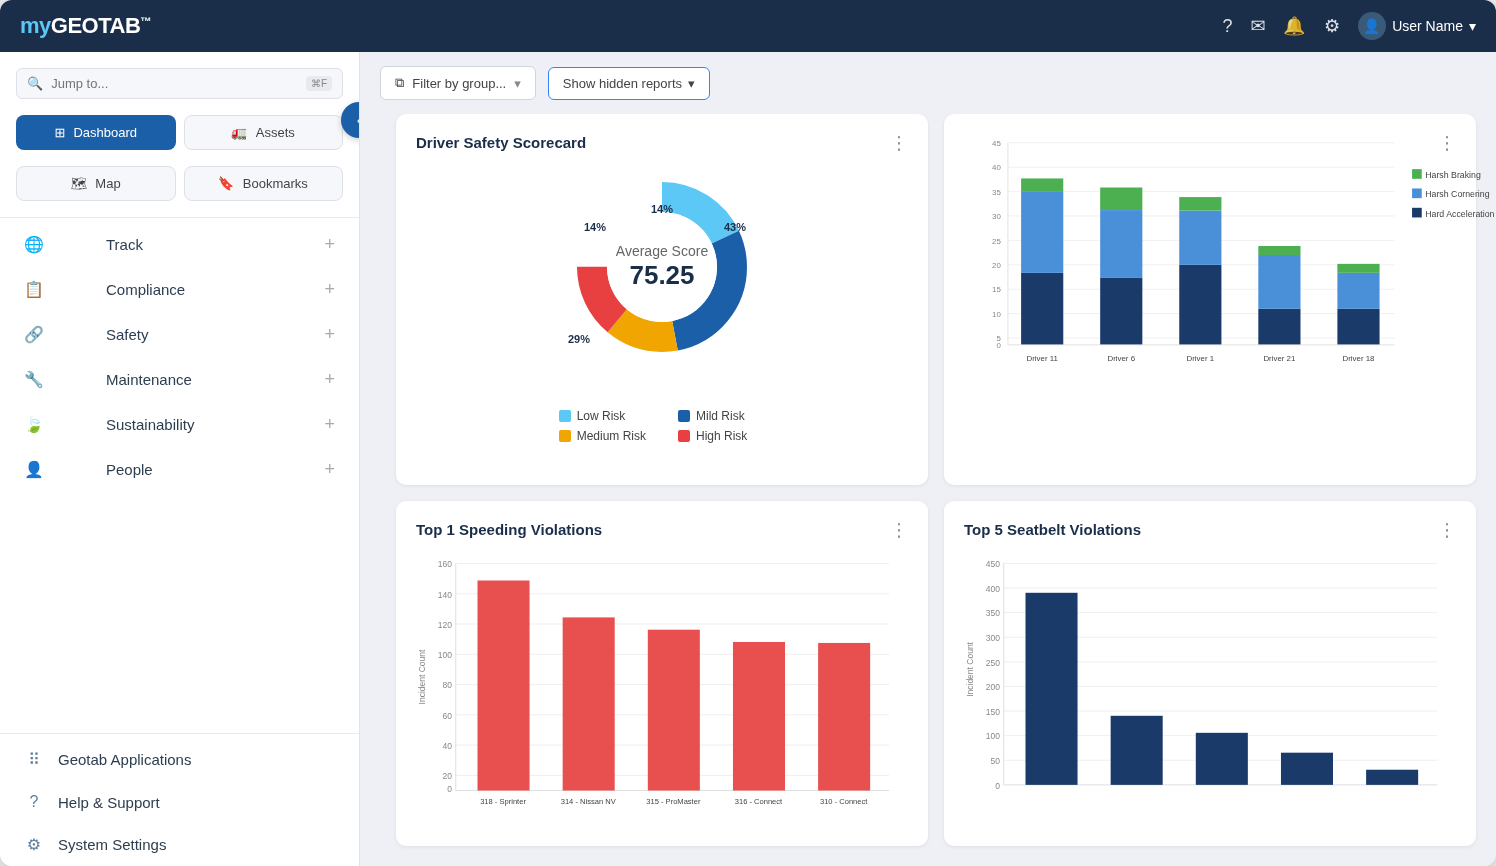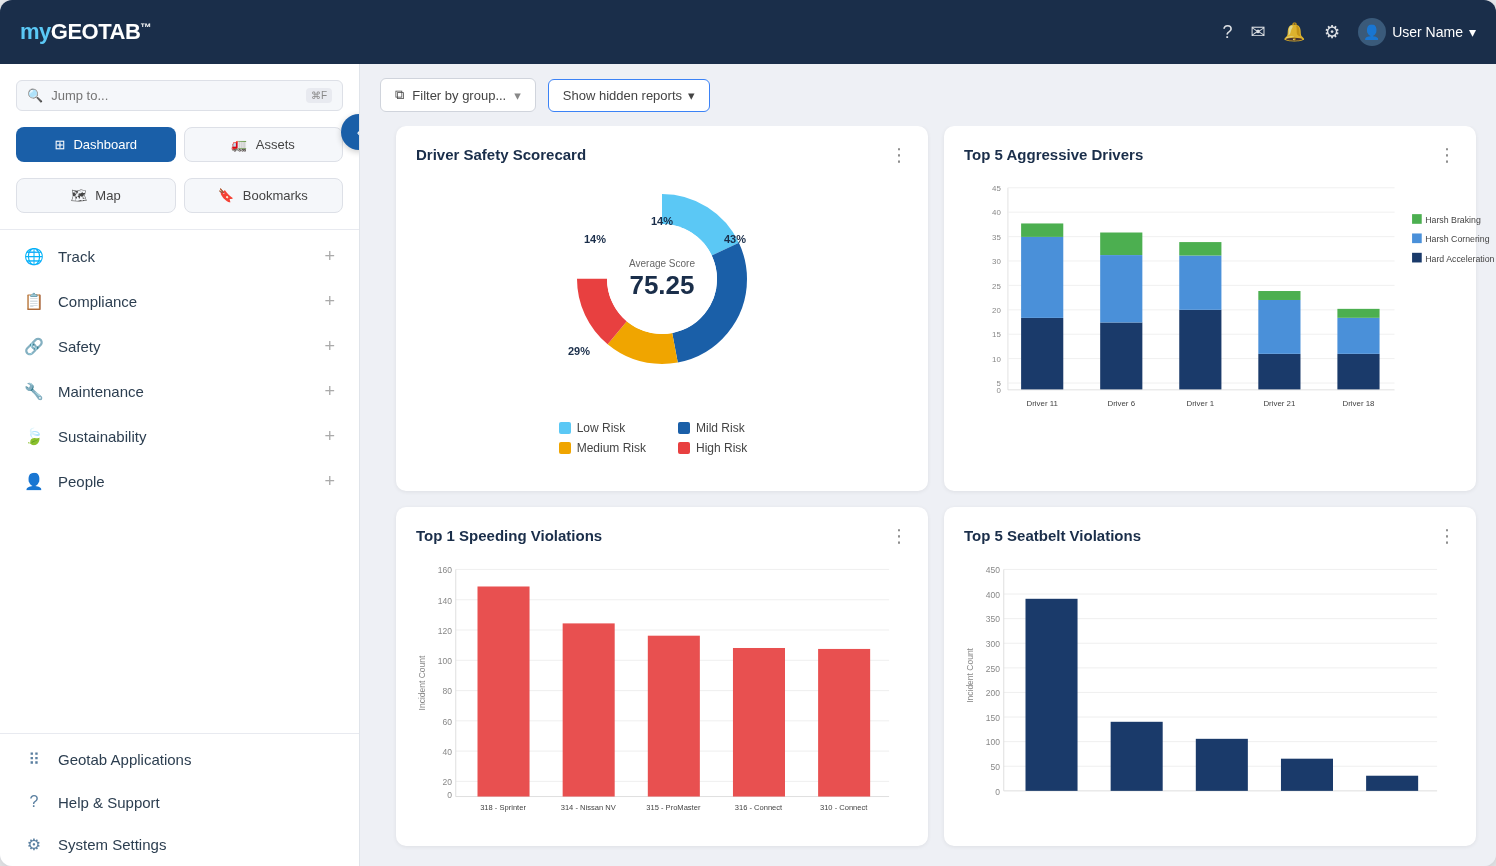--- a/index.html
+++ b/index.html
@@ -12,21 +12,21 @@
       border-radius: 12px;
       overflow: hidden;
       display: flex;
       flex-direction: column;
       box-shadow: 0 4px 24px rgba(0,0,0,0.25);
     }
 
     
     .top-nav {
       background: #1a2e4a;
-      height: 64px;
+      height: 52px;
       display: flex;
       align-items: center;
       padding: 0 20px;
       flex-shrink: 0;
       position: relative;
       z-index: 10;
     }
     .logo-area {
       width: 320px;
       display: flex;
@@ -179,21 +179,21 @@
       display: flex;
       align-items: center;
       padding: 12px 24px;
       font-size: 15px;
       color: #2c3e50;
       cursor: pointer;
       gap: 14px;
       position: relative;
     }
     .sidebar-menu-item .menu-icon { color: #5a7fa0; font-size: 16px; width: 20px; text-align: center; }
-    .sidebar-menu-item .menu-label { flex: 1; font-weight: 500; }
+    .sidebar-menu-item .menu-label { flex: 1; font-weight: 500; margin-left: 48px; }
     .sidebar-menu-item .menu-plus { color: #aaa; font-size: 18px; }
     .sidebar-bottom-item {
       display: flex;
       align-items: center;
       padding: 12px 24px;
       font-size: 15px;
       color: #2c3e50;
       cursor: pointer;
       gap: 14px;
     }
@@ -288,21 +288,21 @@
       margin: 0 auto 16px auto;
     }
     .donut-center-text {
       position: absolute;
       top: 50%;
       left: 50%;
       transform: translate(-50%, -50%);
       text-align: center;
     }
     .donut-center-label {
-      font-size: 10px;
+      font-size: 14px;
       color: #666;
       line-height: 1.3;
     }
     .donut-center-value {
       font-size: 26px;
       font-weight: 700;
       color: #1a2e4a;
     }
     .donut-legend {
       display: grid;
@@ -495,21 +495,20 @@
                 <div class="legend-item">
                   <div class="legend-dot" style="background:#e84040"></div>
                   <span>High Risk</span>
                 </div>
               </div>
             </div>
           </div>
         </div>
 
         <div class="card">
-          <div class="card-title">Top 5 Aggressive Drivers</div>
           <div class="card-menu">⋮</div>
           <div style="position:relative;">
             <svg viewBox="0 0 560 280" width="100%" style="overflow:visible">
 
               <line x1="50" y1="10" x2="50" y2="240" stroke="#ddd" stroke-width="1"></line>
 
               <line x1="50" y1="10" x2="490" y2="10" stroke="#eee" stroke-width="1"></line>
               <text x="42" y="14" text-anchor="end" class="axis-label" fill="#888" font-size="9">45</text>
               <line x1="50" y1="37.8" x2="490" y2="37.8" stroke="#eee" stroke-width="1"></line>
               <text x="42" y="41" text-anchor="end" class="axis-label" fill="#888" font-size="9">40</text>

